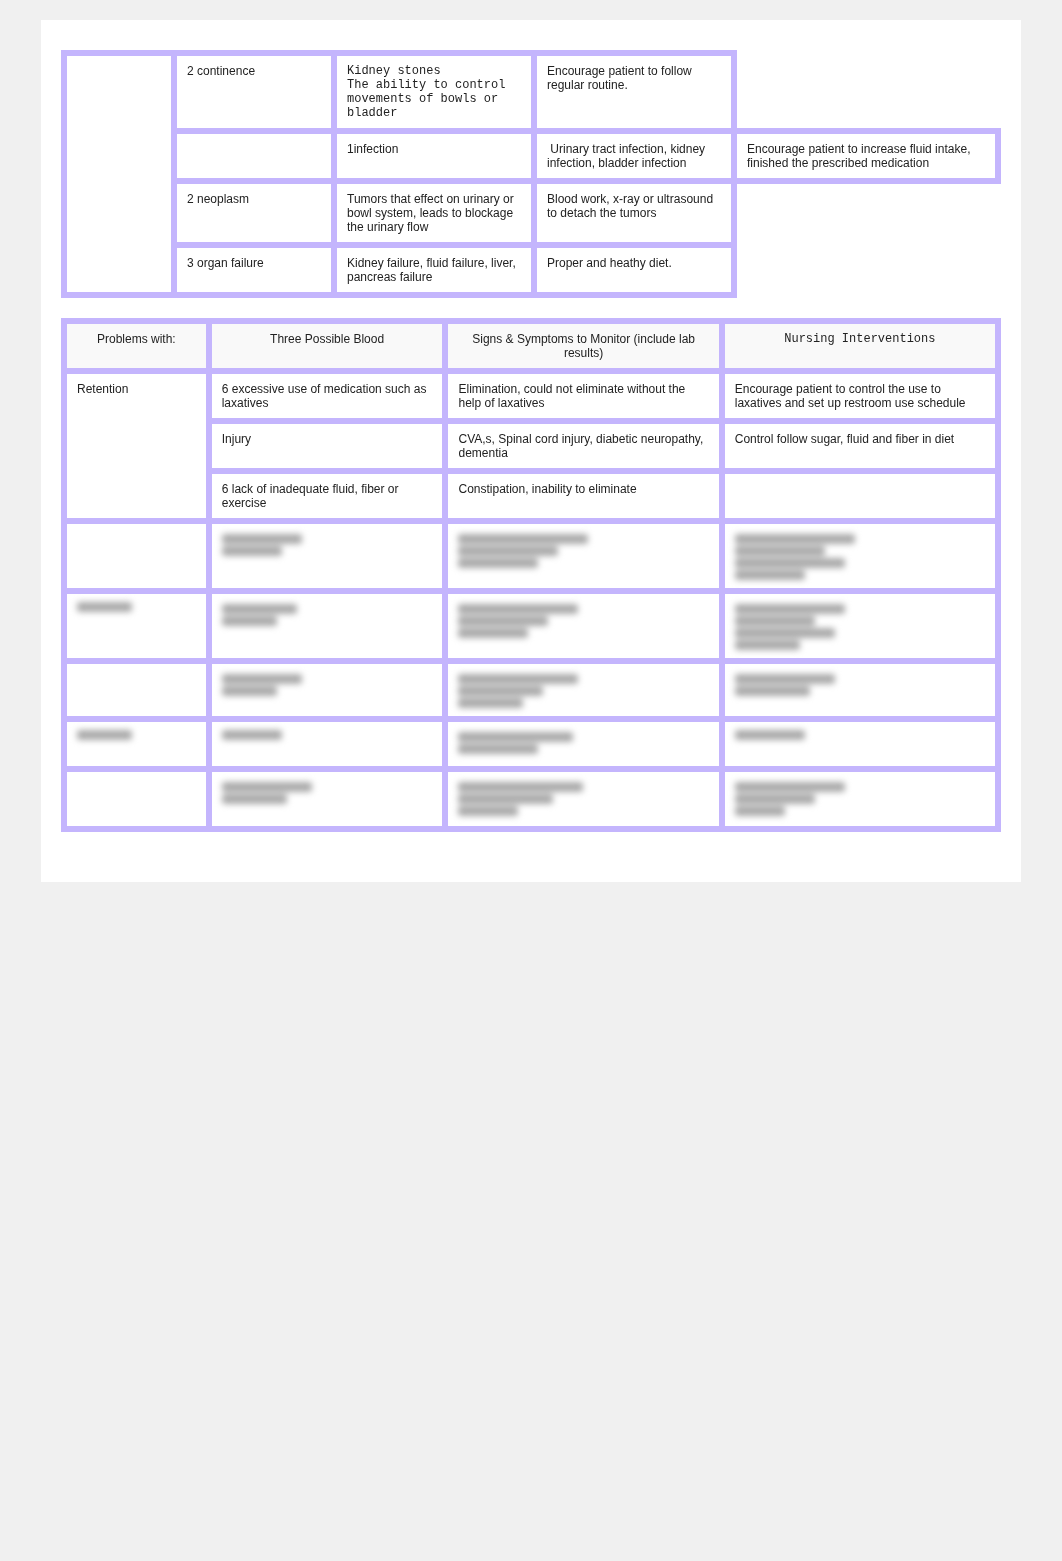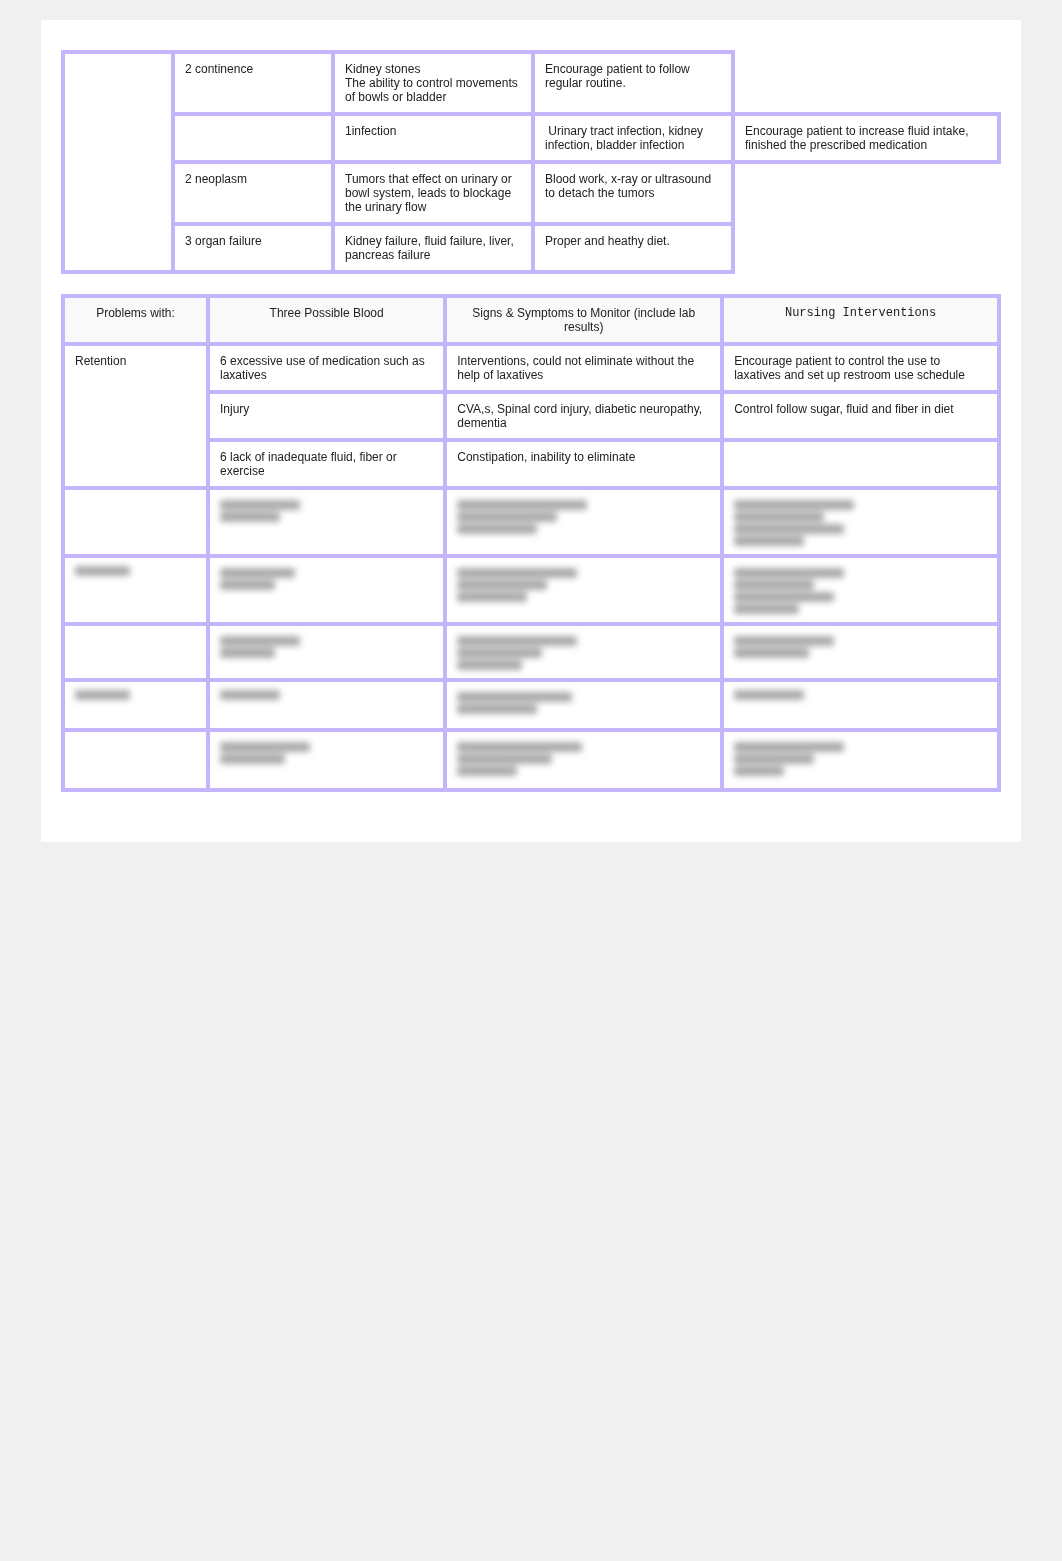--- a/index.html
+++ b/index.html
@@ -15,21 +15,21 @@
       width: 980px;
       margin: 0 auto;
       padding: 30px 20px;
     }
     table {
       width: 100%;
       border-collapse: collapse;
       margin-bottom: 20px;
     }
     td, th {
-      border: 4px solid #c4b5fd;
+      border: 6px solid #c4b5fd;
       padding: 8px 10px;
       vertical-align: top;
       font-size: 12px;
     }
     th {
       text-align: center;
       font-weight: normal;
       background: #f9f9f9;
     }
     .section-header {
@@ -47,21 +47,21 @@
 </head>
 <body>
 
 <div class="page">
 
   <table>
     <tbody>
       <tr>
         <td rowspan="4" style="width:110px;"></td>
         <td style="width:160px;">2 continence</td>
-        <td style="width:200px;">Kidney stones<br>The ability to control movements of bowls or bladder</td>
+        <td style="width:200px;font-family:Liberation Mono, monospace;">Kidney stones<br>The ability to control movements of bowls or bladder</td>
         <td style="width:200px;">Encourage patient to follow regular routine.</td>
       </tr>
       <tr>
         <td style="width:110px;"></td>
         <td>1infection</td>
         <td>&nbsp;Urinary tract infection, kidney infection, bladder infection</td>
         <td>Encourage patient to increase fluid intake, finished the prescribed medication</td>
       </tr>
       <tr>
         <td>2 neoplasm</td>
@@ -84,21 +84,21 @@
         <th style="width:180px;">Three Possible Blood</th>
         <th style="width:210px;margin-top:13px;">Signs &amp; Symptoms to Monitor (include lab results)</th>
         <th style="width:210px;font-family:Liberation Mono, monospace;">Nursing Interventions</th>
       </tr>
     </thead>
     <tbody>
 
       <tr>
         <td rowspan="3">Retention</td>
         <td>6 excessive use of medication such as laxatives</td>
-        <td>Interventions, could not eliminate without the help of laxatives</td>
+        <td>Elimination, could not eliminate without the help of laxatives</td>
         <td>Encourage patient to control the use to laxatives and set up restroom use schedule</td>
       </tr>
 
       <tr>
         <td>Injury</td>
         <td>CVA,s, Spinal cord injury, diabetic neuropathy, dementia</td>
         <td>Control follow sugar, fluid and fiber in diet</td>
       </tr>
 
       <tr>

